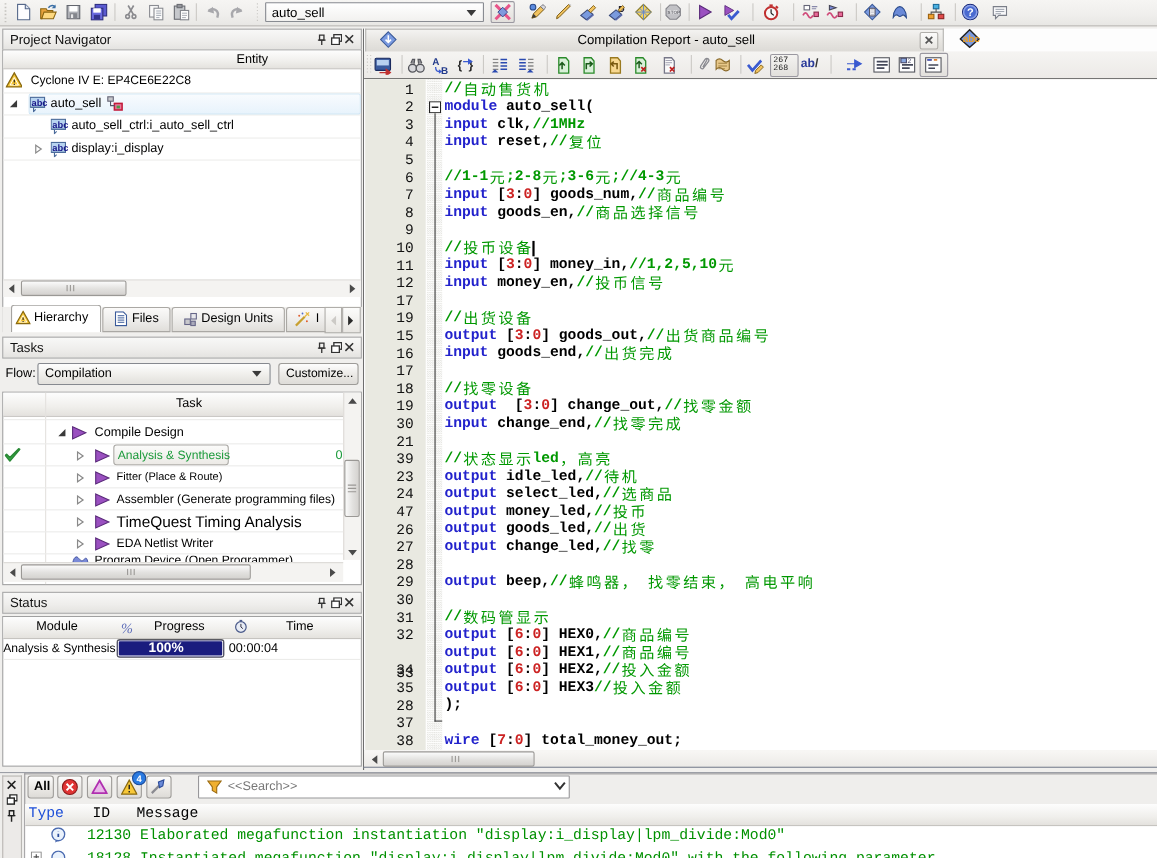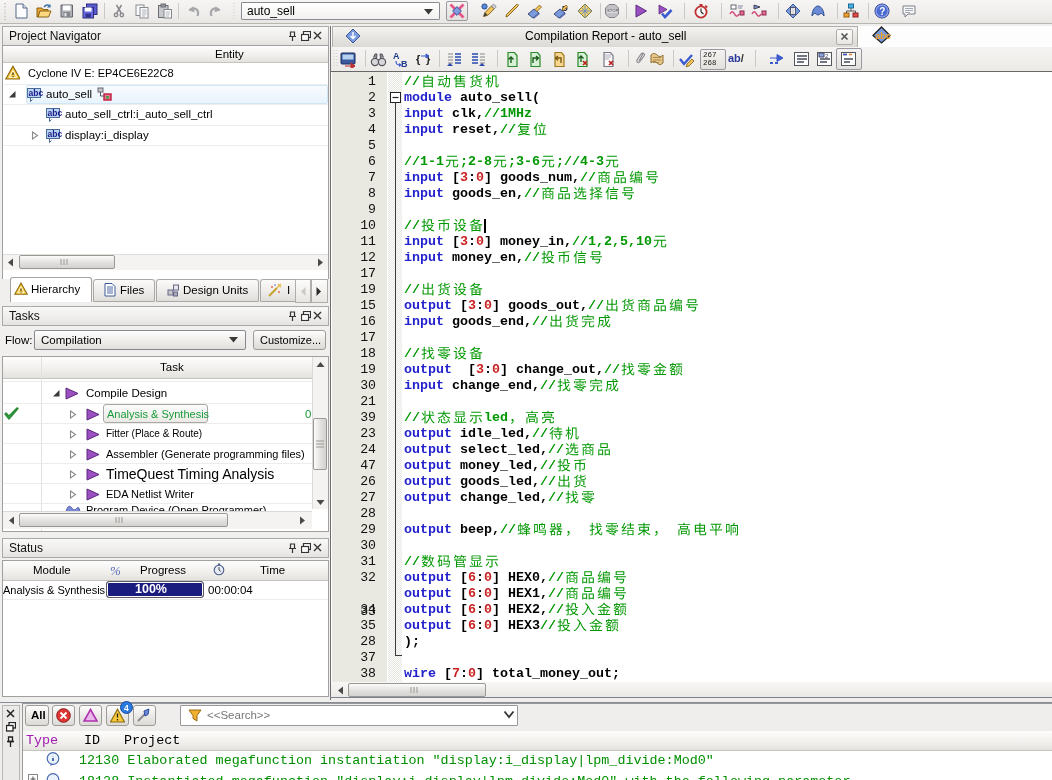--- a/index.html
+++ b/index.html
@@ -643,23 +643,23 @@
 <div class="a" style="left:180px;top:705px;width:338px;height:21px;background:#fff;border:1px solid #98979a;border-radius:1px"></div>
 <svg class="a" style="left:188px;top:709px;" width="14" height="13" viewBox="0 0 14 13">
     <path d="M1 1h12L9 6.5V12L5 9.5V6.5z" fill="#f0b030" stroke="#9a6a10"></path>
   </svg>
 <div class="a uit" style="left:207px;top:706px;font-size:11.5px;line-height:19px;color:#777">&lt;&lt;Search&gt;&gt;</div>
 <svg class="a" style="left:503px;top:710px;" width="12" height="9" viewBox="0 0 12 9">
     <path d="M1.5 1.5L6 7l4.5-5.5" stroke="#333" fill="none" stroke-width="1.8"></path>
   </svg>
 <div class="a" style="left:23px;top:731px;width:1029px;height:49px;background:#fff"></div>
 <div class="a hdr" style="left:23px;top:731px;width:1029px;height:20px;"></div>
-<div class="mrow" style="left:26px;top:733px;color:#a21caf">Type</div>
+<div class="mrow" style="left:26px;top:733px;color:#1d4ed8">Type</div>
 <div class="mrow" style="left:84px;top:733px;color:#000">ID</div>
-<div class="mrow" style="left:124px;top:733px;color:#000">Project</div>
+<div class="mrow" style="left:124px;top:733px;color:#000">Message</div>
 <svg class="a" style="left:46px;top:752px;" width="14" height="15" viewBox="0 0 14 15">
     <circle cx="7" cy="6.5" r="5.8" fill="#eaf2fc" stroke="#4a6ab0" stroke-width="1.2"></circle>
     <path d="M7 4.2v0.2M7 6v3" stroke="#2a4a9a" stroke-width="1.6"></path>
     <path d="M5 11.5L4 14l3-1.5z" fill="#4a6ab0"></path>
   </svg>
 <div class="mrow" style="left:79px;top:753px;color:#009000">12130 Elaborated megafunction instantiation "display:i_display|lpm_divide:Mod0"</div>
 <svg class="a" style="left:28px;top:774px;" width="10" height="10" viewBox="0 0 10 10">
     <rect x="0.5" y="0.5" width="9" height="9" fill="#fff" stroke="#888"></rect>
     <path d="M2.5 5h5M5 2.5v5" stroke="#555" stroke-width="1.1"></path>
   </svg>

